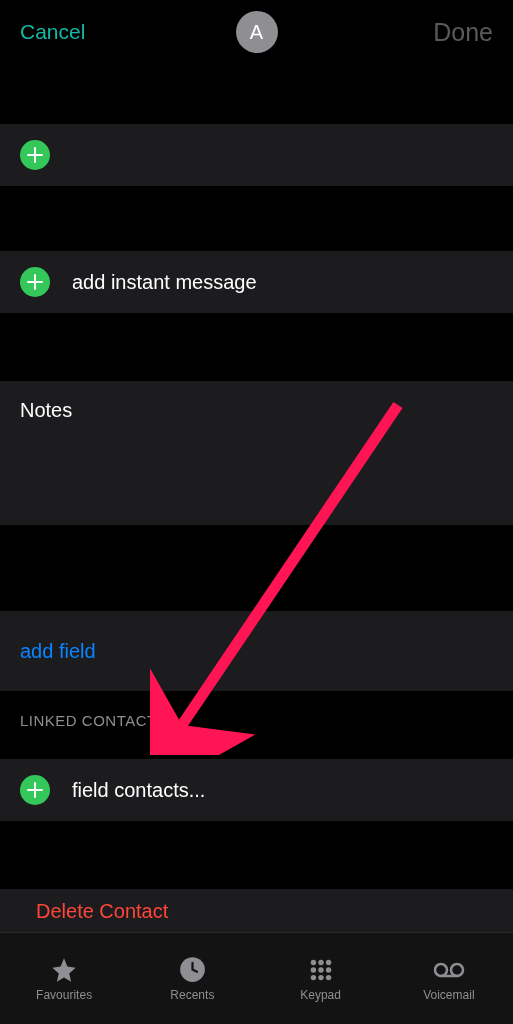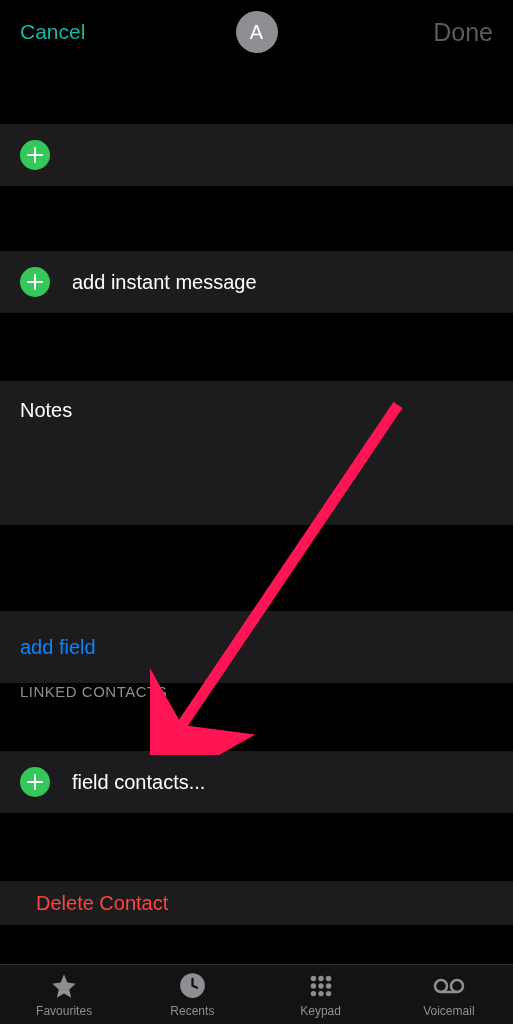--- a/index.html
+++ b/index.html
@@ -74,49 +74,49 @@
     .plus-icon svg { width: 16px; height: 16px; }
     .notes-block {
       background: #1c1c1e;
       padding: 18px 20px 0 20px;
       height: 144px;
       font-size: 20px;
     }
     .add-field-row {
       background: #1c1c1e;
       padding: 0 20px;
-      height: 72px;
+      height: 80px;
       display: flex;
       align-items: center;
       font-size: 20px;
       color: #0a84ff;
     }
     .section-header {
       color: #8d8d93;
       font-size: 15px;
       letter-spacing: 0.5px;
       padding: 0 20px 10px 20px;
       text-transform: uppercase;
     }
-    .linked-gap { height: 68px; display:flex; align-items:flex-start; }
+    .linked-gap { height: 68px; display:flex; align-items:center; }
     .delete-row {
       background: #1c1c1e;
       color: #ff453a;
       height: 44px;
       display: flex;
       align-items: center;
       padding: 0 36px;
       font-size: 20px;
     }
     .tab-bar {
       position: absolute;
       bottom: 0;
       left: 0;
       right: 0;
-      height: 60px;
+      height: 92px;
       background: #131313;
       border-top: 1px solid #2a2a2a;
       display: flex;
       justify-content: space-around;
       align-items: center;
       padding-top: 0;
     }
     .tab-item {
       display: flex;
       flex-direction: column;

